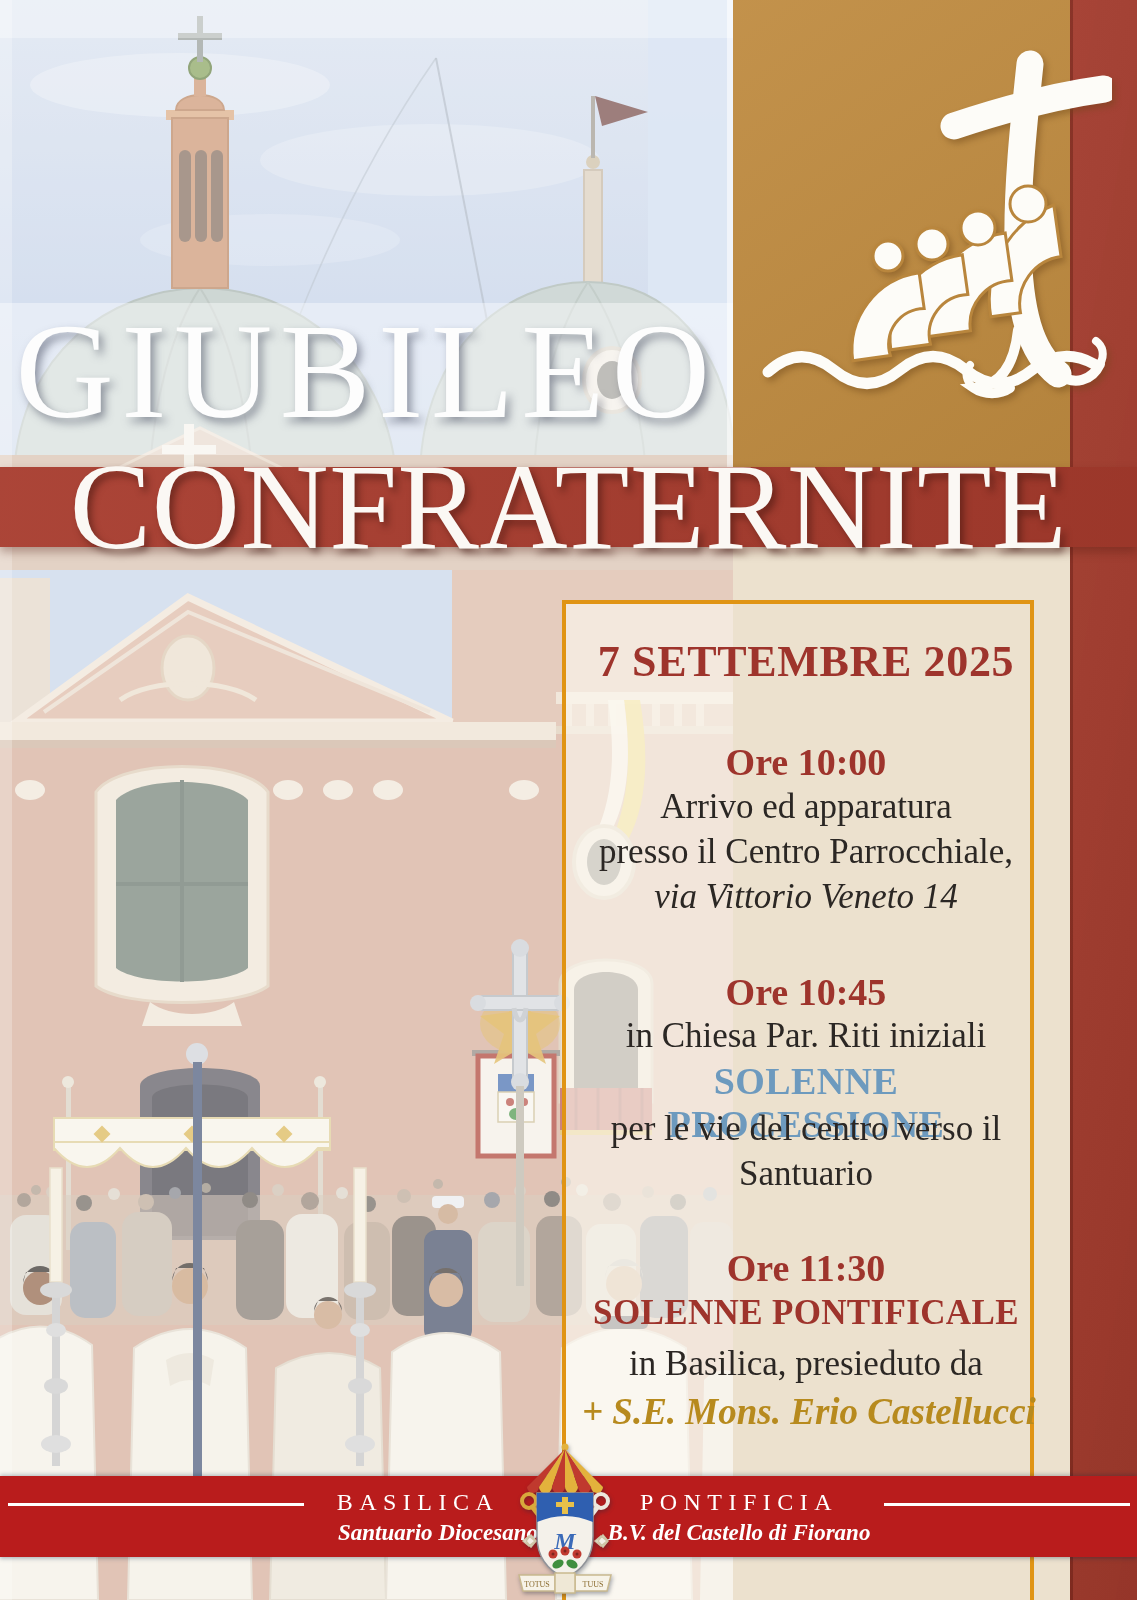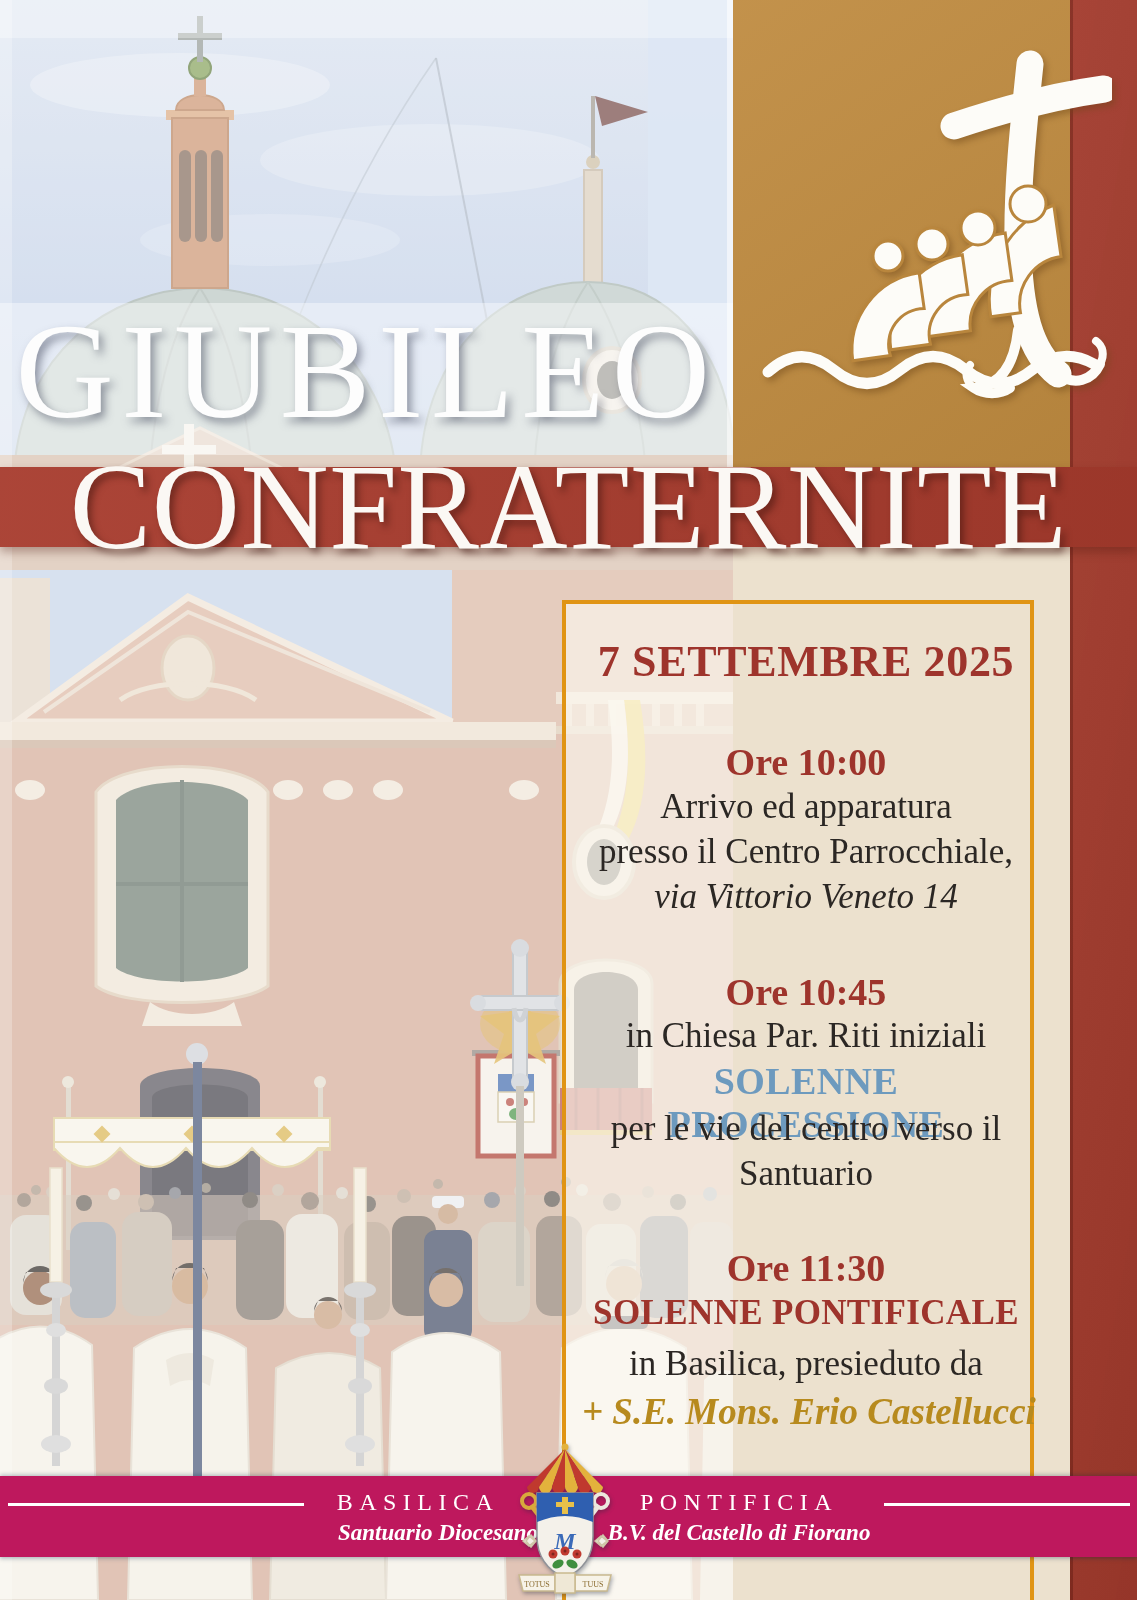--- a/index.html
+++ b/index.html
@@ -41,21 +41,21 @@
   .t-blue{color:#6d9abe;font-weight:bold;letter-spacing:.01em;}
   .t-gold{color:#b78a1e;font-weight:bold;font-style:italic;white-space:nowrap;}
   .t-italic{font-style:italic;}
   .f-date{font-size:44px;letter-spacing:.015em;}
   .f-ore{font-size:38px;}
   .f-body{font-size:35px;}
   .f-proc{font-size:38px;}
   .f-pont{font-size:35px;letter-spacing:.01em;}
   .f-mons{font-size:37px;font-style:italic;}
   
-  .blue-banner{position:absolute;left:0;top:1476px;width:1137px;height:81px;background:#be185d;z-index:8;
+  .blue-banner{position:absolute;left:0;top:1476px;width:1137px;height:81px;background:#b91c1c;z-index:8;
     box-shadow:0 -2px 4px rgba(0,40,70,.2), 0 2px 4px rgba(0,40,70,.25);}
   .rule{position:absolute;top:27px;height:3px;background:#ffffff;}
   .rule-left{left:8px;width:296px;}
   .rule-right{left:884px;width:246px;}
   .bt{position:absolute;top:13px;font-size:24px;letter-spacing:.27em;color:#ffffff;text-align:center;line-height:1.1;}
   .bt-basilica{left:318px;width:200px;}
   .bt-pontificia{left:616px;width:246px;}
   .bs{position:absolute;top:44px;font-size:23px;font-style:italic;font-weight:bold;color:#ffffff;text-align:center;line-height:1.1;}
   .bs-left{left:318px;width:200px;margin-left:20px;}
   .bs-right{left:606px;width:266px;}

